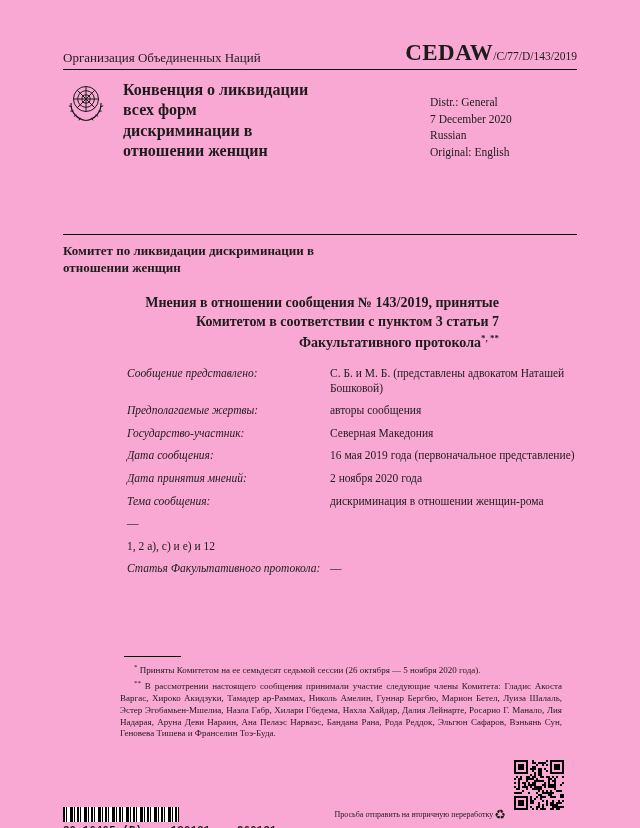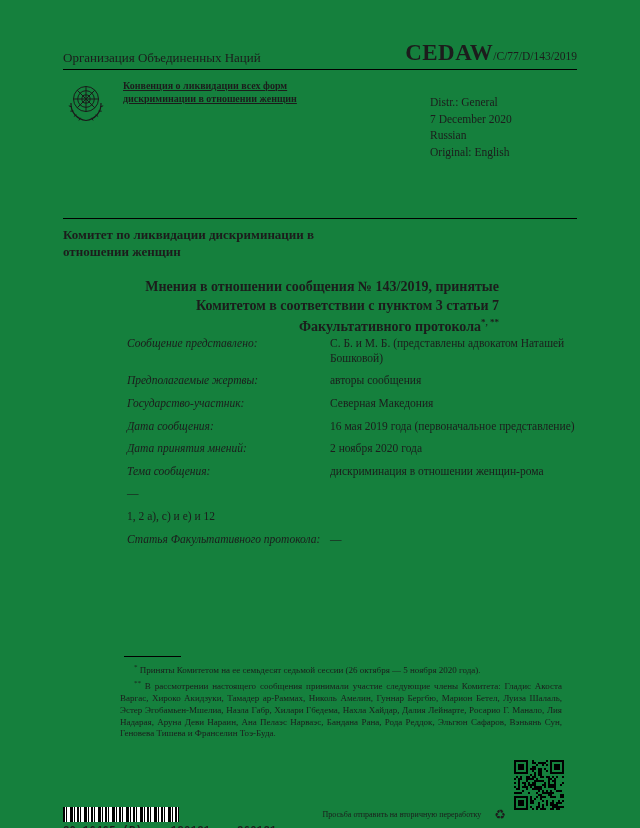--- a/index.html
+++ b/index.html
@@ -1,52 +1,52 @@
 <!DOCTYPE html>
 <html><head>
 <meta charset="utf-8">
 <style>
   html,body{margin:0;padding:0;background:#ffffff;}
   .page{
     position:relative;
     width:640px;height:828px;
-    background:#15803d;
+    background:#f9a8d4;
     color:#1c1c1c;
     font-family:"Liberation Serif", serif;
     box-sizing:border-box;
     padding:40px 63px 0 63px;
     overflow:hidden;
   }
   
   .top-header{
     display:flex;justify-content:space-between;align-items:flex-end;
     border-bottom:1px solid #000;padding-bottom:3px;
   }
   .org-name{font-size:13px;}
   .doc-symbol{white-space:nowrap;}
   .symbol-main{font-size:23px;font-weight:bold;letter-spacing:0.5px;}
   .symbol-rest{font-size:11.5px;}
   
   .masthead{position:relative;margin-top:10px;display:flex;min-height:66px;}
   .emblem{flex:none;width:46px;}
   .convention-title{
     margin-left:14px;width:190px;
-    font-weight:bold;font-size:10px;line-height:1.28;text-decoration:underline;
+    font-weight:bold;font-size:16px;line-height:1.28;
   }
   .distr-block{
     position:absolute;left:367px;top:14px;
     font-size:11.5px;line-height:1.45;
   }
   .thick-rule{margin-top:72px;border-top:1.5px solid #000;}
   .committee-name{margin-top:8px;width:255px;font-weight:bold;font-size:13px;line-height:1.3;}
   
   .main{margin-left:64px;margin-top:16px;}
   .doc-title{margin:0;font-size:14px;font-weight:bold;line-height:1.4;width:372px;text-align:right;}
   .doc-title sup{font-size:9px;}
-  .fields{}
+  .fields{margin-top:14px;}
   .frow{display:flex;margin-bottom:8px;font-size:11.5px;line-height:1.27;}
   .flabel{flex:none;width:203px;font-style:italic;padding-right:8px;box-sizing:border-box;}
   .fvalue{width:247px;}
   
   .footnotes{
     position:absolute;left:84px;top:656px;width:442px;
     font-size:9px;line-height:1.32;text-align:justify;margin-left:36px;
   }
   .fn-sep{width:57px;border-top:1px solid #000;margin:0 0 6px 4px;}
   .footnotes p{margin:0 0 2px 0;text-indent:14px;}
@@ -63,21 +63,21 @@
     position:absolute;left:63px;top:807px;width:116px;height:15px;
     background:repeating-linear-gradient(90deg,
       #000 0px,#000 2px,#fff 2px,#fff 3px,
       #000 3px,#000 4px,#fff 4px,#fff 7px,
       #000 7px,#000 10px,#fff 10px,#fff 11px,
       #000 11px,#000 12px,#fff 12px,#fff 14px);
   }
   .qr{position:absolute;left:514px;top:760px;width:50px;height:50px;}
   .recycle{
     position:absolute;left:260px;top:808px;width:246px;
-    display:flex;justify-content:flex-end;align-items:center;gap:13px;
+    display:flex;justify-content:flex-end;align-items:center;gap:1px;
     font-size:8px;white-space:nowrap;
   }
   .recycle-icon{font-size:13px;line-height:1;}
 </style>
 </head>
 <body>
 
 <div class="page">
 
   <div class="top-header">

